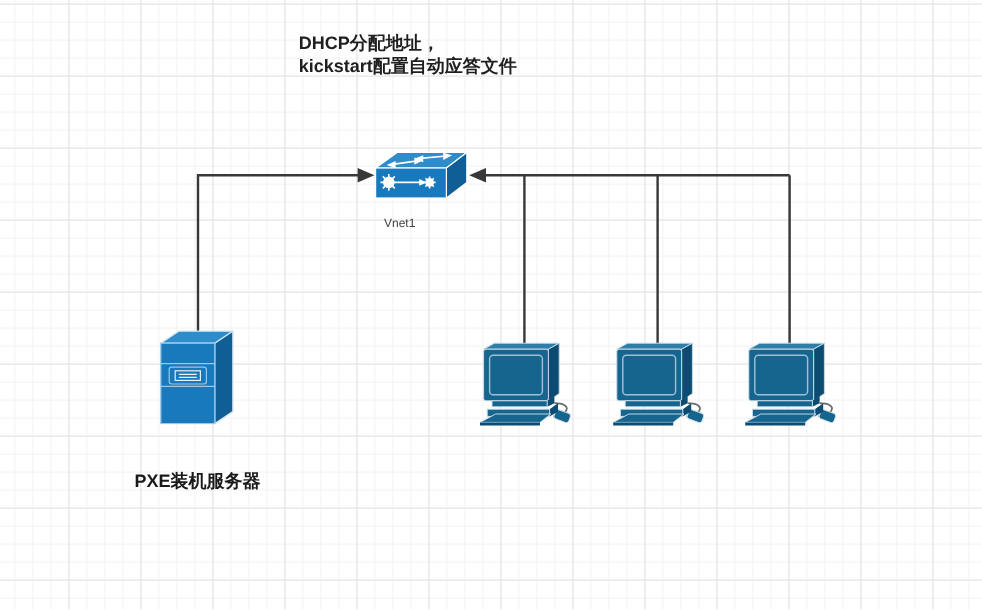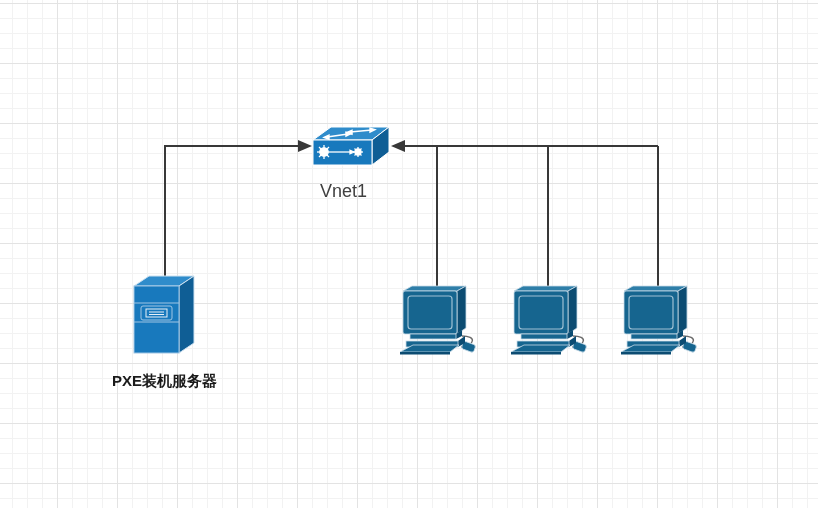--- a/index.html
+++ b/index.html
@@ -14,24 +14,24 @@
       linear-gradient(90deg,#f2f2f2 1px, transparent 1px);
     background-size:60px 60px,60px 60px,15px 15px,15px 15px;
     background-position:-3px 3px,-3px 3px,-3px 3px,-3px 3px;
   }
   .annotation{
     position:absolute;left:249px;top:27px;
     font-size:15px;font-weight:bold;color:#1f1f1f;line-height:19px;
     white-space:nowrap;
   }
   .node-label{
-    position:absolute;font-size:15px;font-weight:bold;color:#1a1a1a;white-space:nowrap;
+    position:absolute;font-size:15px;font-weight:bold;color:#1a1a1a;white-space:nowrap;margin-top:20px;
   }
   .switch-label{
-    position:absolute;left:320px;top:181px;font-size:18px;font-weight:normal;color:#3f3f3f;white-space:nowrap;
+    position:absolute;left:320px;top:181px;font-size:10px;font-weight:normal;color:#3f3f3f;white-space:nowrap;
   }
   svg.connectors{position:absolute;left:0;top:0;}
   .icon{position:absolute;}
 </style>
 </head>
 <body>
 
 <div class="canvas">
 
   <svg class="connectors" width="818" height="508" viewBox="0 0 818 508">
@@ -40,20 +40,22 @@
     <polygon points="312,146 298,140 298,152" fill="#383838"></polygon>
 
     <path d="M658,146 L405,146" fill="none" stroke="#383838" stroke-width="2"></path>
     <polygon points="391,146 405,140 405,152" fill="#383838"></polygon>
     <path d="M437,146 L437,292" fill="none" stroke="#383838" stroke-width="2"></path>
     <path d="M548,146 L548,292" fill="none" stroke="#383838" stroke-width="2"></path>
     <path d="M658,146 L658,292" fill="none" stroke="#383838" stroke-width="2"></path>
   </svg>
 
   <div class="annotation">
+    <div>DHCP分配地址，</div>
+    <div>kickstart配置自动应答文件</div>
   </div>
 
   <svg class="icon" style="left:312px;top:126px;" width="78" height="40" viewBox="0 0 78 40">
     <polygon points="1,14 19,1 77,1 60,14" fill="#2F8CCB" stroke="#ffffff" stroke-width="1"></polygon>
     <polygon points="60,14 77,1 77,26 60,39" fill="#0F5E95" stroke="#ffffff" stroke-width="1"></polygon>
     <rect x="1" y="14" width="59" height="25" fill="#1879BD" stroke="#ffffff" stroke-width="1"></rect>
 
     <g stroke="#ffffff" stroke-width="1.4" fill="#ffffff">
       <line x1="15" y1="11" x2="36" y2="8"></line>
       <polygon points="12,11.5 17,9.2 17,13.2"></polygon>

